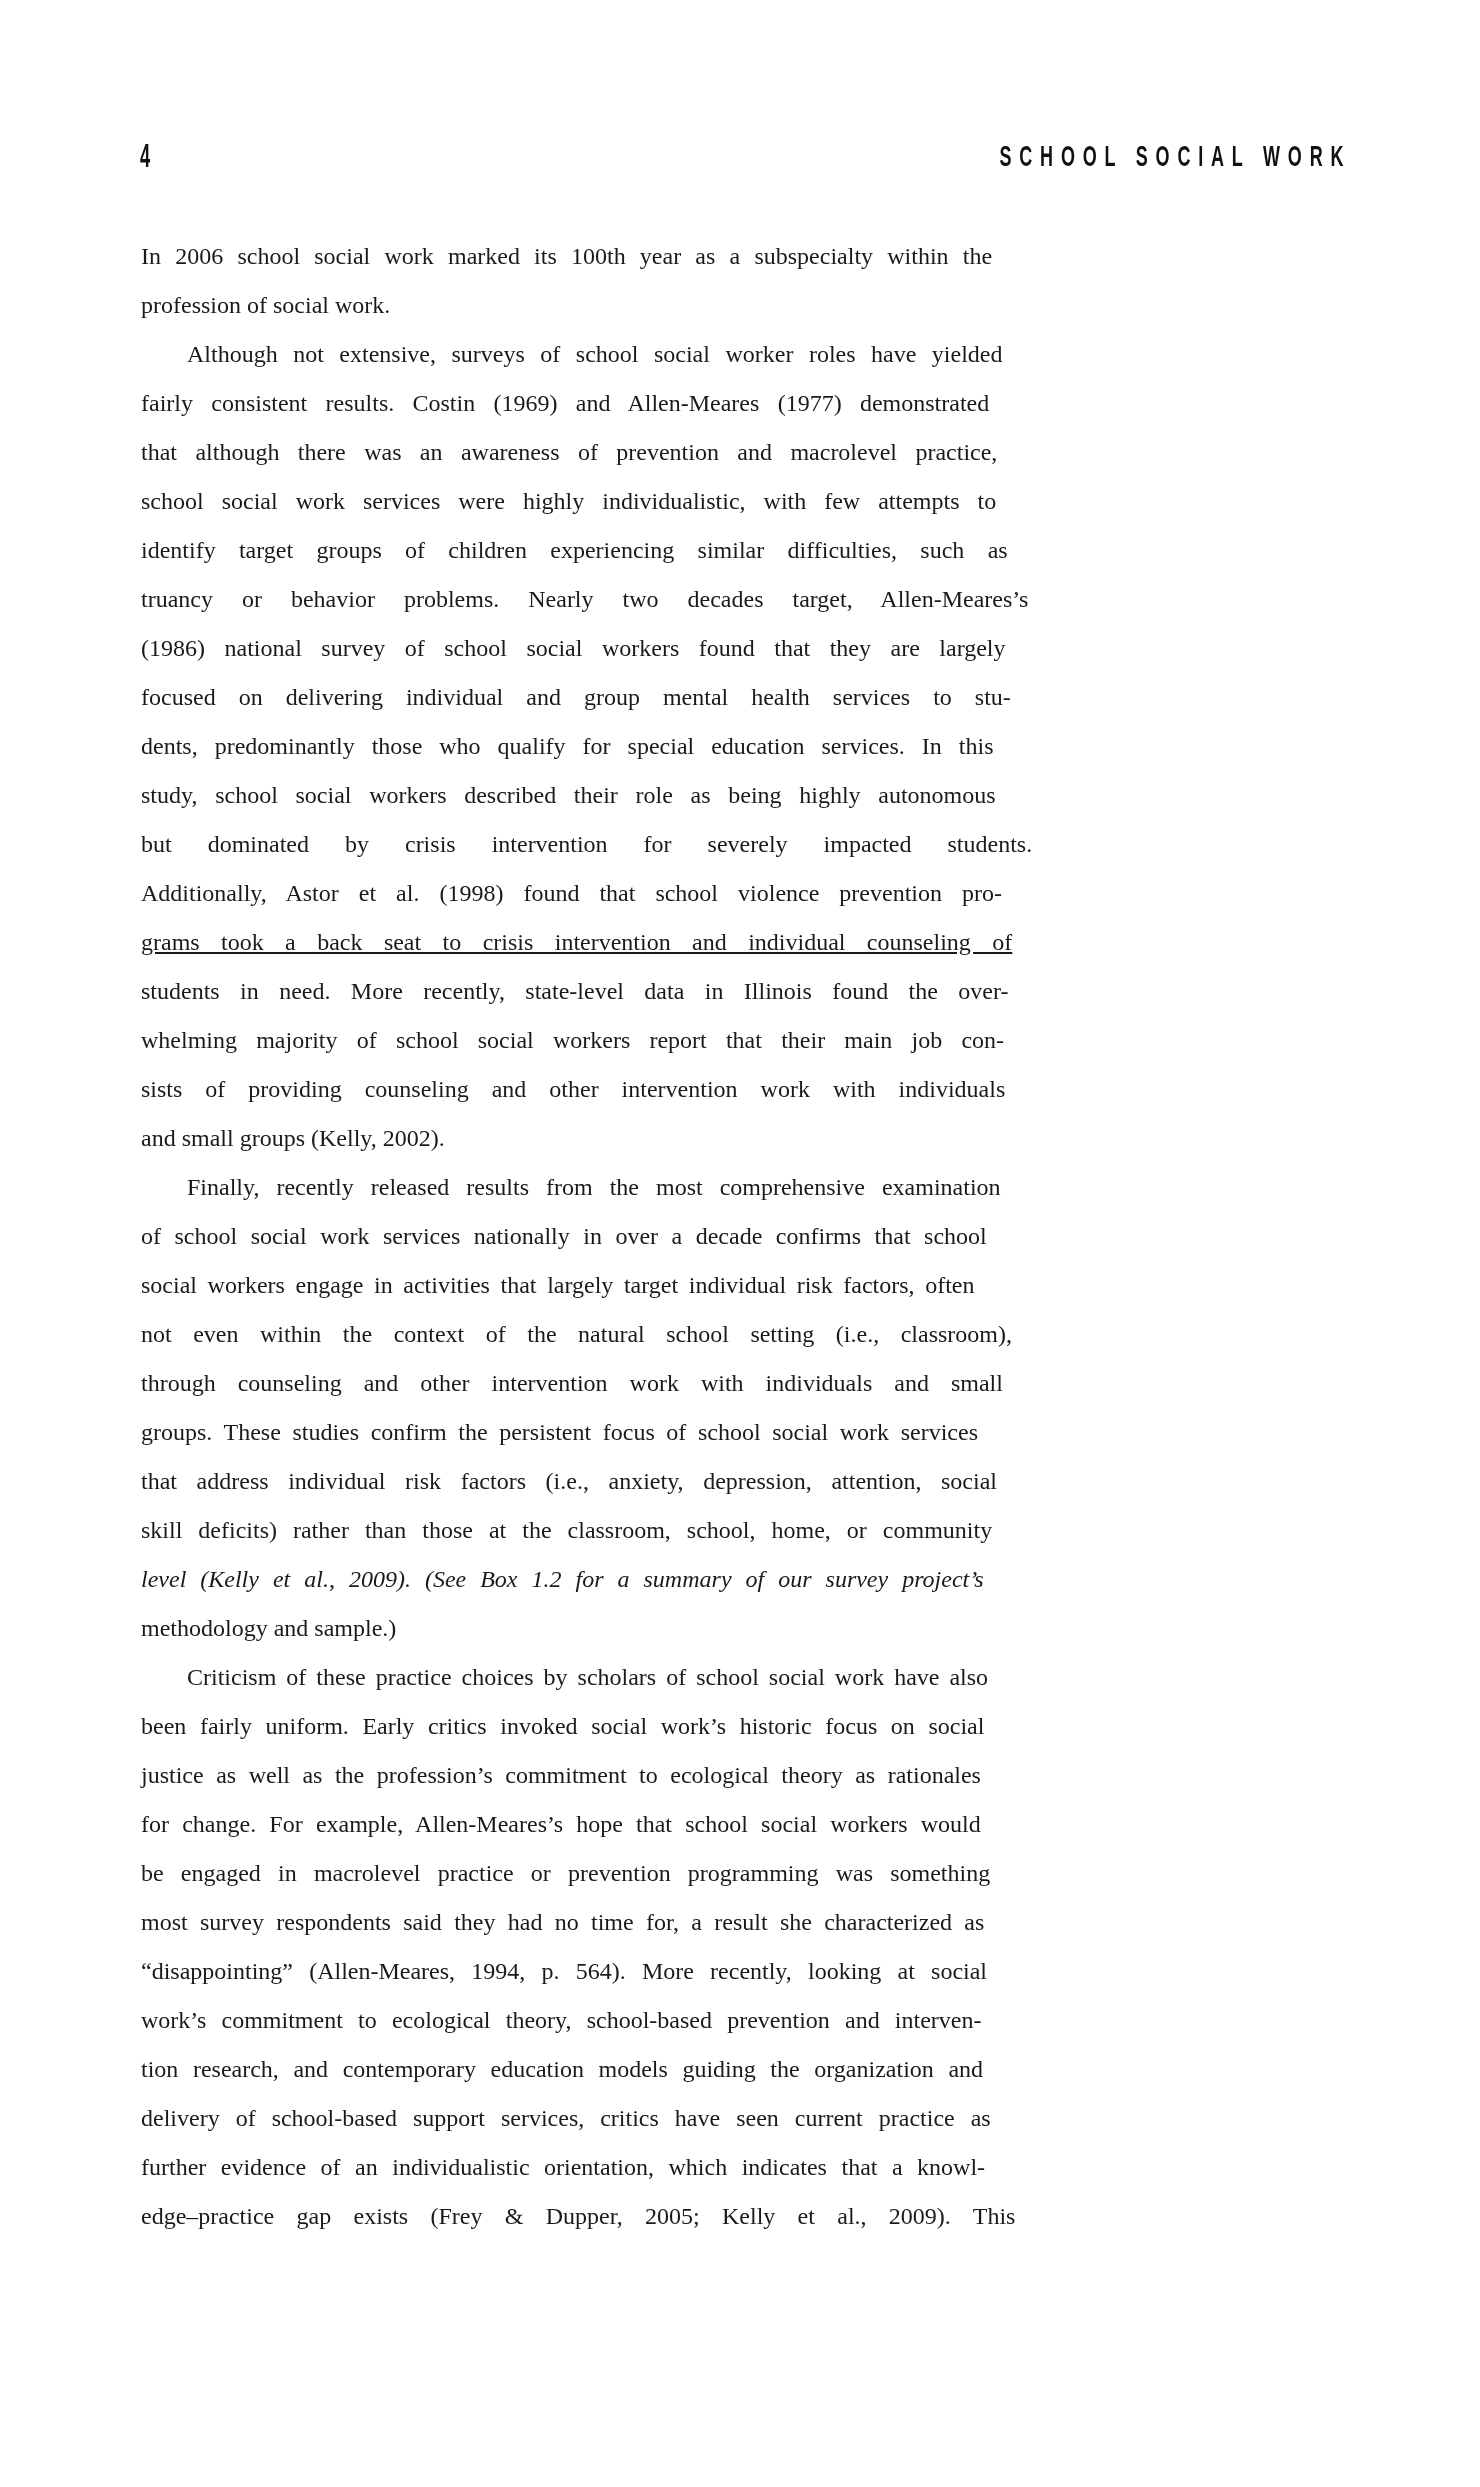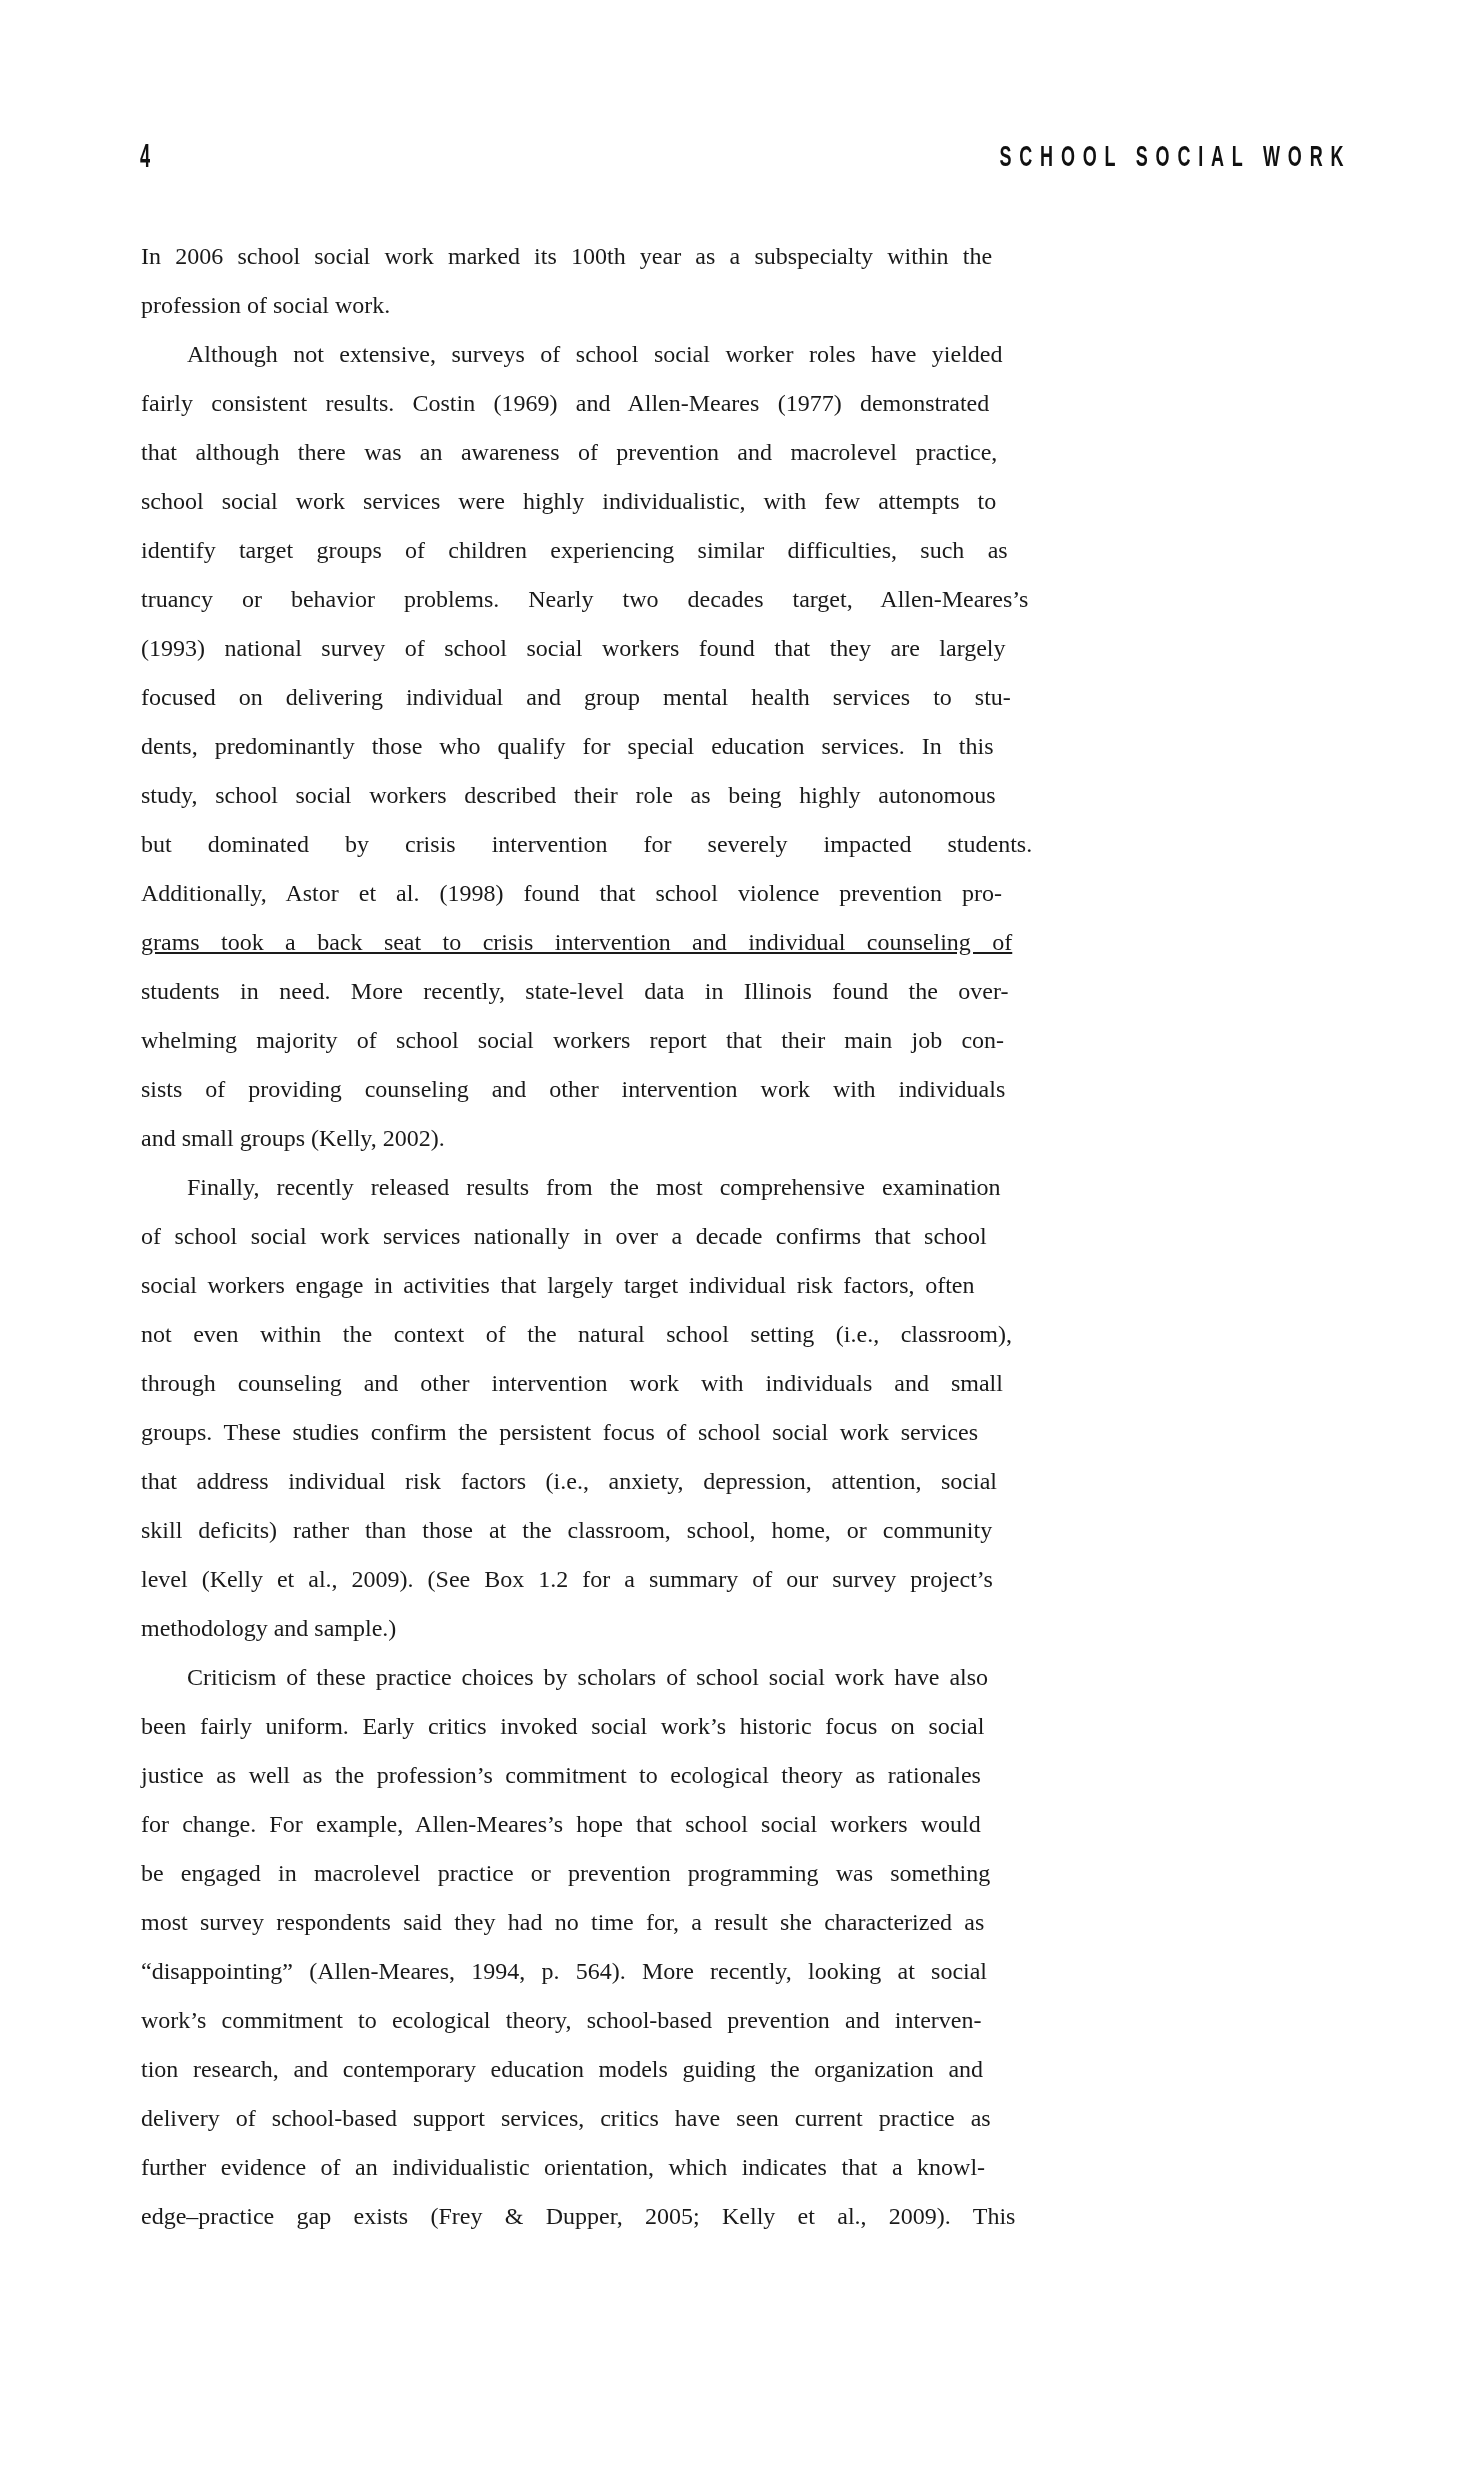--- a/index.html
+++ b/index.html
@@ -87,42 +87,42 @@
       <span class="line"><span style="display: inline-block; white-space: nowrap; transform-origin: left center; word-spacing: 8.2px;">In 2006 school social work marked its 100th year as a subspecialty within the</span></span>
       <span class="line last"><span style="display: inline-block; white-space: nowrap; transform-origin: left center;">profession of social work.</span></span>
     </div>
     <div>
       <span class="line indent"><span style="display: inline-block; white-space: nowrap; transform-origin: left center; word-spacing: 9.5px;">Although not extensive, surveys of school social worker roles have yielded</span></span>
       <span class="line"><span style="display: inline-block; white-space: nowrap; transform-origin: left center; word-spacing: 12.3px;">fairly consistent results. Costin (1969) and Allen-Meares (1977) demonstrated</span></span>
       <span class="line"><span style="display: inline-block; white-space: nowrap; transform-origin: left center; word-spacing: 12.4px;">that although there was an awareness of prevention and macrolevel practice,</span></span>
       <span class="line"><span style="display: inline-block; white-space: nowrap; transform-origin: left center; word-spacing: 12px;">school social work services were highly individualistic, with few attempts to</span></span>
       <span class="line"><span style="display: inline-block; white-space: nowrap; transform-origin: left center; word-spacing: 17.3px;">identify target groups of children experiencing similar difficulties, such as</span></span>
       <span class="line"><span style="display: inline-block; white-space: nowrap; transform-origin: left center; word-spacing: 23px;">truancy or behavior problems. Nearly two decades target, Allen-Meares’s</span></span>
-      <span class="line"><span style="display: inline-block; white-space: nowrap; transform-origin: left center; word-spacing: 13.5px;">(1993) national survey of school social workers found that they are largely</span></span>
+      <span class="line"><span style="display: inline-block; white-space: nowrap; transform-origin: left center; word-spacing: 13.5px;">(1986) national survey of school social workers found that they are largely</span></span>
       <span class="line"><span style="display: inline-block; white-space: nowrap; transform-origin: left center; word-spacing: 17px;">focused on delivering individual and group mental health services to stu-</span></span>
       <span class="line"><span style="display: inline-block; white-space: nowrap; transform-origin: left center; word-spacing: 11px;">dents, predominantly those who qualify for special education services. In this</span></span>
       <span class="line"><span style="display: inline-block; white-space: nowrap; transform-origin: left center; word-spacing: 11.7px;">study, school social workers described their role as being highly autonomous</span></span>
       <span class="line"><span style="display: inline-block; white-space: nowrap; transform-origin: left center; word-spacing: 30px;">but dominated by crisis intervention for severely impacted students.</span></span>
       <span class="line"><span style="display: inline-block; white-space: nowrap; transform-origin: left center; word-spacing: 14px;">Additionally, Astor et al. (1998) found that school violence prevention pro-</span></span>
       <span class="line"><span style="display: inline-block; white-space: nowrap; transform-origin: left center; word-spacing: 15.4px; text-decoration: underline;">grams took a back seat to crisis intervention and individual counseling of</span></span>
       <span class="line"><span style="display: inline-block; white-space: nowrap; transform-origin: left center; word-spacing: 14.4px;">students in need. More recently, state-level data in Illinois found the over-</span></span>
       <span class="line"><span style="display: inline-block; white-space: nowrap; transform-origin: left center; word-spacing: 13.2px;">whelming majority of school social workers report that their main job con-</span></span>
       <span class="line"><span style="display: inline-block; white-space: nowrap; transform-origin: left center; word-spacing: 17px;">sists of providing counseling and other intervention work with individuals</span></span>
       <span class="line last"><span style="display: inline-block; white-space: nowrap; transform-origin: left center;">and small groups (Kelly, 2002).</span></span>
     </div>
     <div>
       <span class="line indent"><span style="display: inline-block; white-space: nowrap; transform-origin: left center; word-spacing: 11px;">Finally, recently released results from the most comprehensive examination</span></span>
       <span class="line"><span style="display: inline-block; white-space: nowrap; transform-origin: left center; word-spacing: 7.5px;">of school social work services nationally in over a decade confirms that school</span></span>
       <span class="line"><span style="display: inline-block; white-space: nowrap; transform-origin: left center; word-spacing: 4.6px;">social workers engage in activities that largely target individual risk factors, often</span></span>
       <span class="line"><span style="display: inline-block; white-space: nowrap; transform-origin: left center; word-spacing: 15.5px;">not even within the context of the natural school setting (i.e., classroom),</span></span>
       <span class="line"><span style="display: inline-block; white-space: nowrap; transform-origin: left center; word-spacing: 16px;">through counseling and other intervention work with individuals and small</span></span>
       <span class="line"><span style="display: inline-block; white-space: nowrap; transform-origin: left center; word-spacing: 5.6px;">groups. These studies confirm the persistent focus of school social work services</span></span>
       <span class="line"><span style="display: inline-block; white-space: nowrap; transform-origin: left center; word-spacing: 13.6px;">that address individual risk factors (i.e., anxiety, depression, attention, social</span></span>
       <span class="line"><span style="display: inline-block; white-space: nowrap; transform-origin: left center; word-spacing: 10px;">skill deficits) rather than those at the classroom, school, home, or community</span></span>
-      <span class="line"><span style="display: inline-block; white-space: nowrap; transform-origin: left center; word-spacing: 8px;">level (Kelly et al., 2009). (See Box 1.2 for a summary of our survey project’s</span></span>
+      <span class="line"><span style="display: inline-block; white-space: nowrap; transform-origin: left center; word-spacing: 8px; font-style: italic;">level (Kelly et al., 2009). (See Box 1.2 for a summary of our survey project’s</span></span>
       <span class="line last"><span style="display: inline-block; white-space: nowrap; transform-origin: left center;">methodology and sample.)</span></span>
     </div>
     <div>
       <span class="line indent"><span style="display: inline-block; white-space: nowrap; transform-origin: left center; word-spacing: 4px;">Criticism of these practice choices by scholars of school social work have also</span></span>
       <span class="line"><span style="display: inline-block; white-space: nowrap; transform-origin: left center; word-spacing: 7.6px;">been fairly uniform. Early critics invoked social work’s historic focus on social</span></span>
       <span class="line"><span style="display: inline-block; white-space: nowrap; transform-origin: left center; word-spacing: 6.5px;">justice as well as the profession’s commitment to ecological theory as rationales</span></span>
       <span class="line"><span style="display: inline-block; white-space: nowrap; transform-origin: left center; word-spacing: 7.2px;">for change. For example, Allen-Meares’s hope that school social workers would</span></span>
       <span class="line"><span style="display: inline-block; white-space: nowrap; transform-origin: left center; word-spacing: 11.2px;">be engaged in macrolevel practice or prevention programming was something</span></span>
       <span class="line"><span style="display: inline-block; white-space: nowrap; transform-origin: left center; word-spacing: 6.3px;">most survey respondents said they had no time for, a result she characterized as</span></span>
       <span class="line"><span style="display: inline-block; white-space: nowrap; transform-origin: left center; word-spacing: 10.2px;">“disappointing” (Allen-Meares, 1994, p. 564). More recently, looking at social</span></span>

